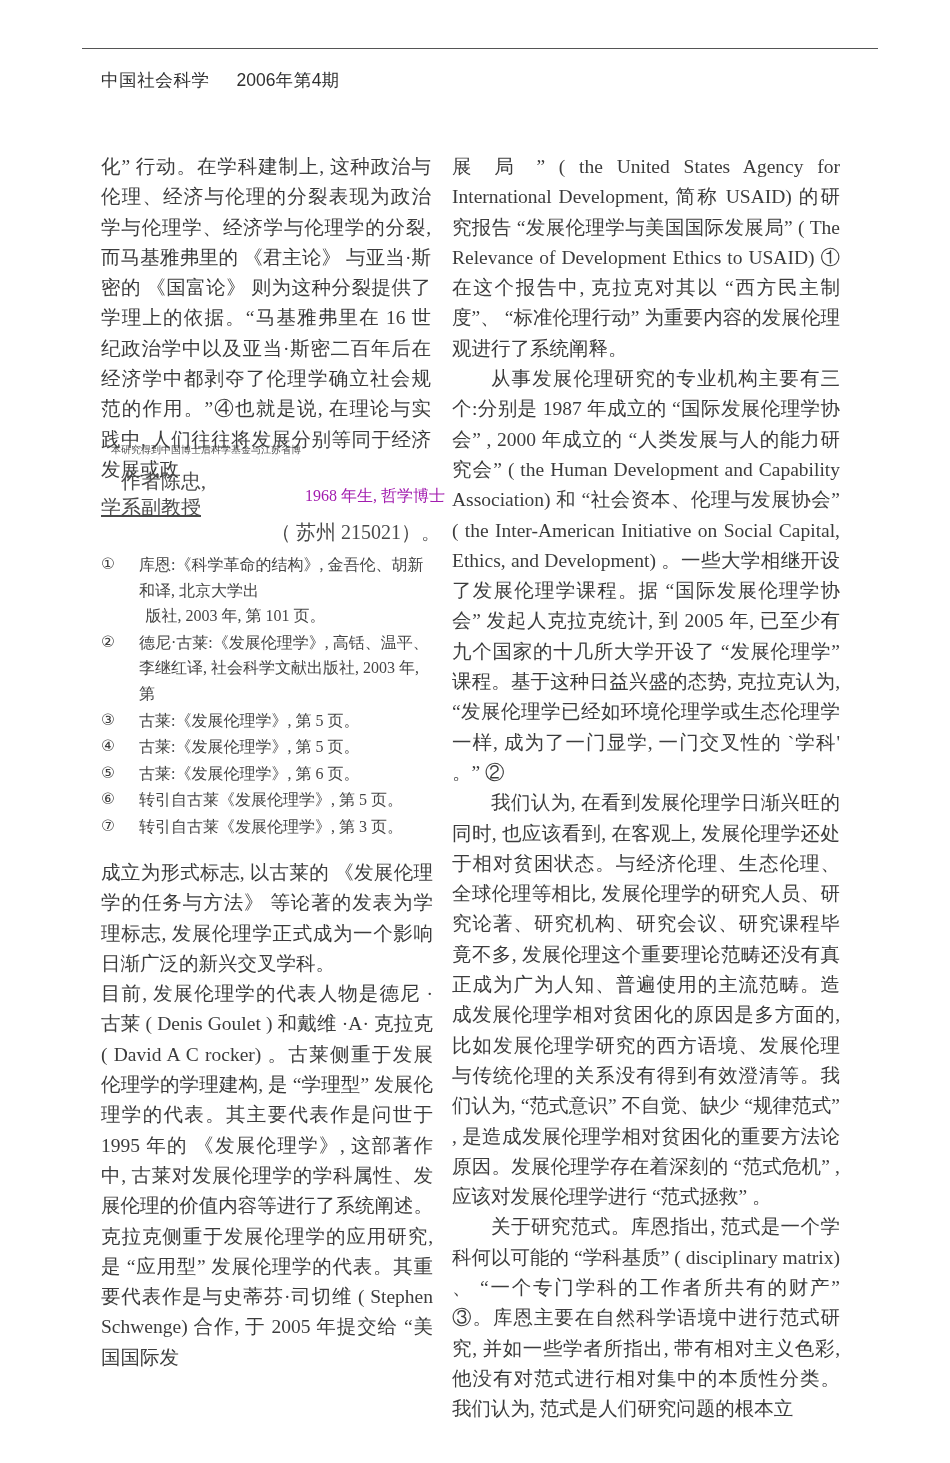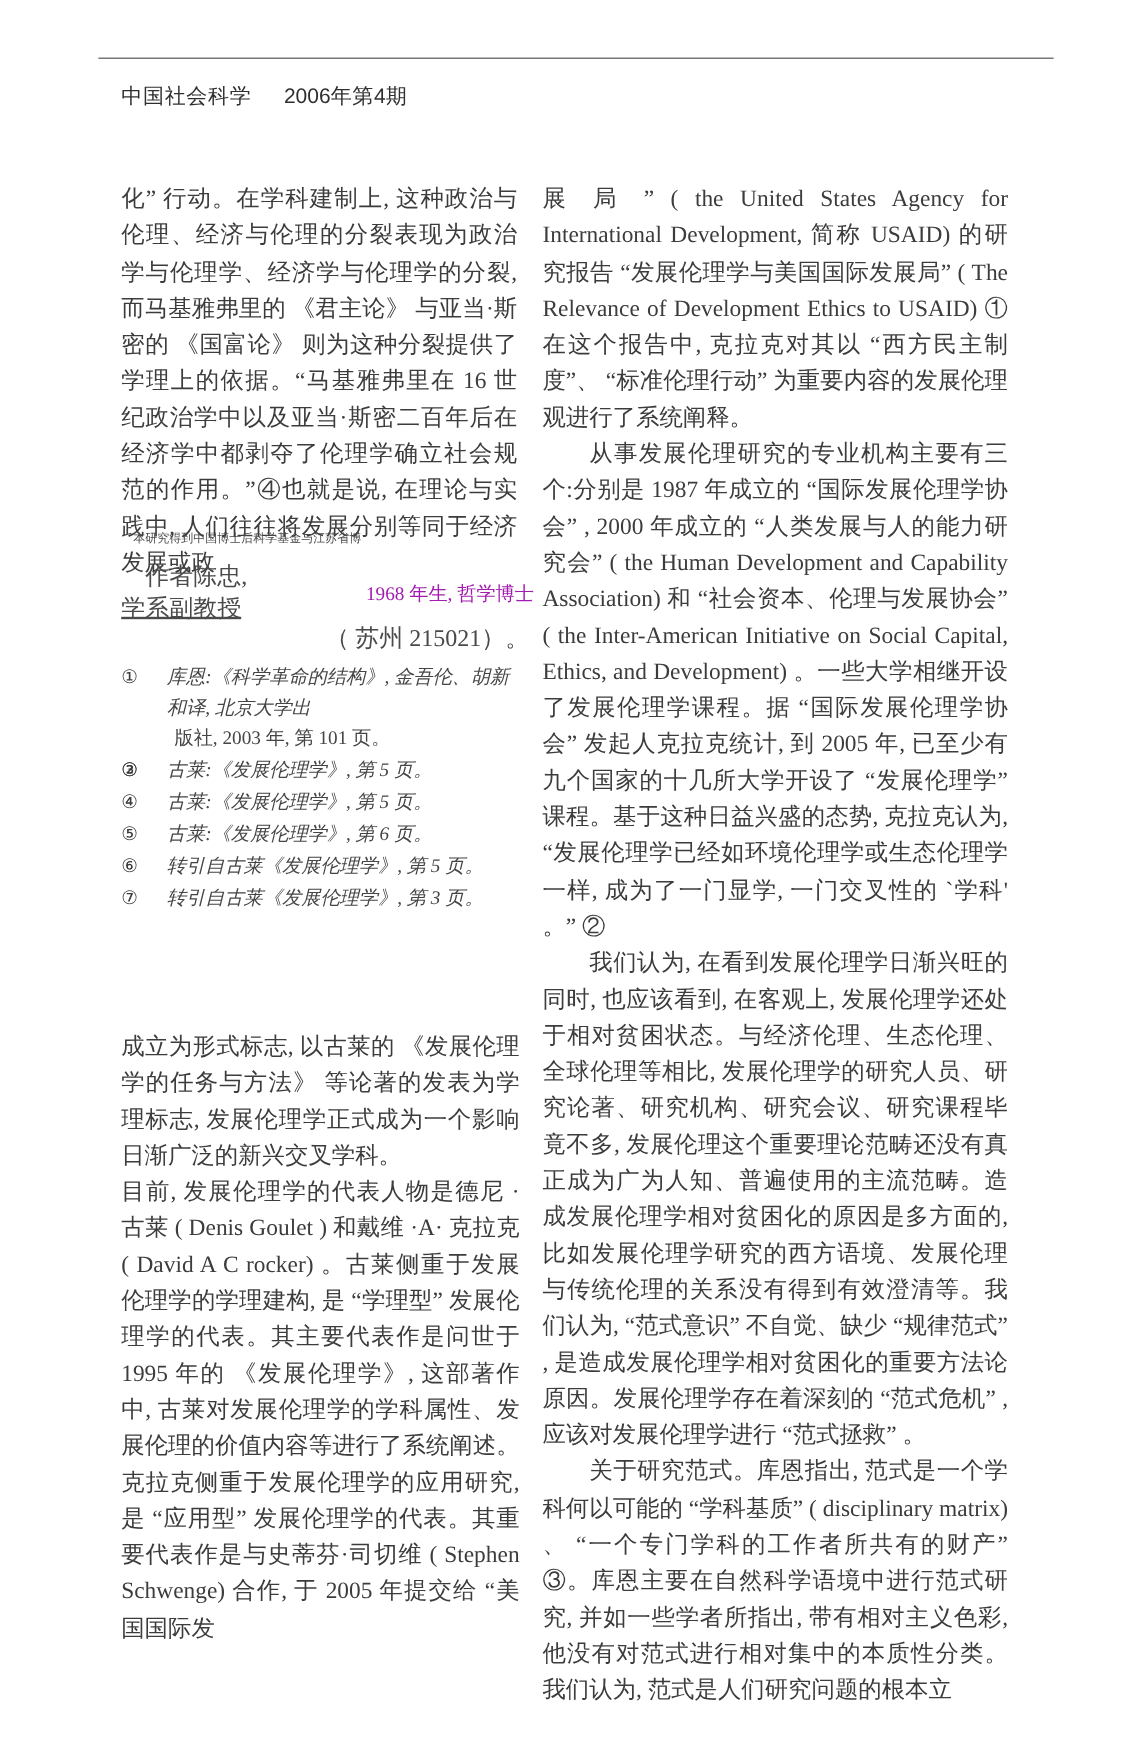--- a/index.html
+++ b/index.html
@@ -125,21 +125,20 @@
     position: absolute;
     left: 0;
     top: 0;
     font-family: "DejaVu Sans", sans-serif;
     font-size: 15.5px;
     color: #3a3a3a;
   }
   .fn-item .cont {
     display: block;
     text-indent: 0;
-    font-style: italic;
   }
   .fn-item .cont2 {
     display: block;
     text-indent: 0.4em;
   }
 
   
   .lower-left {
     position: absolute;
     left: 101px;
@@ -180,20 +179,21 @@
   <div class="overlap-frag">1968 年生, 哲学博士</div>
 
   <ul class="fn-list">
     <li class="fn-item">
       <span class="fn-mark">①</span>
       <span class="cont">库恩:《科学革命的结构》, 金吾伦、胡新和译, 北京大学出</span>
       <span class="cont2">版社,  2003 年, 第 101 页。</span>
     </li>
     <li class="fn-item">
       <span class="fn-mark">②</span>
+      <span class="cont">德尼·古莱:《发展伦理学》, 高铦、温平、李继红译, 社会科学文献出版社, 2003 年, 第</span>
     </li>
     <li class="fn-item">
       <span class="fn-mark">③</span>
       <span class="cont">古莱:《发展伦理学》, 第 5 页。</span>
     </li>
     <li class="fn-item">
       <span class="fn-mark">④</span>
       <span class="cont">古莱:《发展伦理学》, 第 5 页。</span>
     </li>
     <li class="fn-item">

